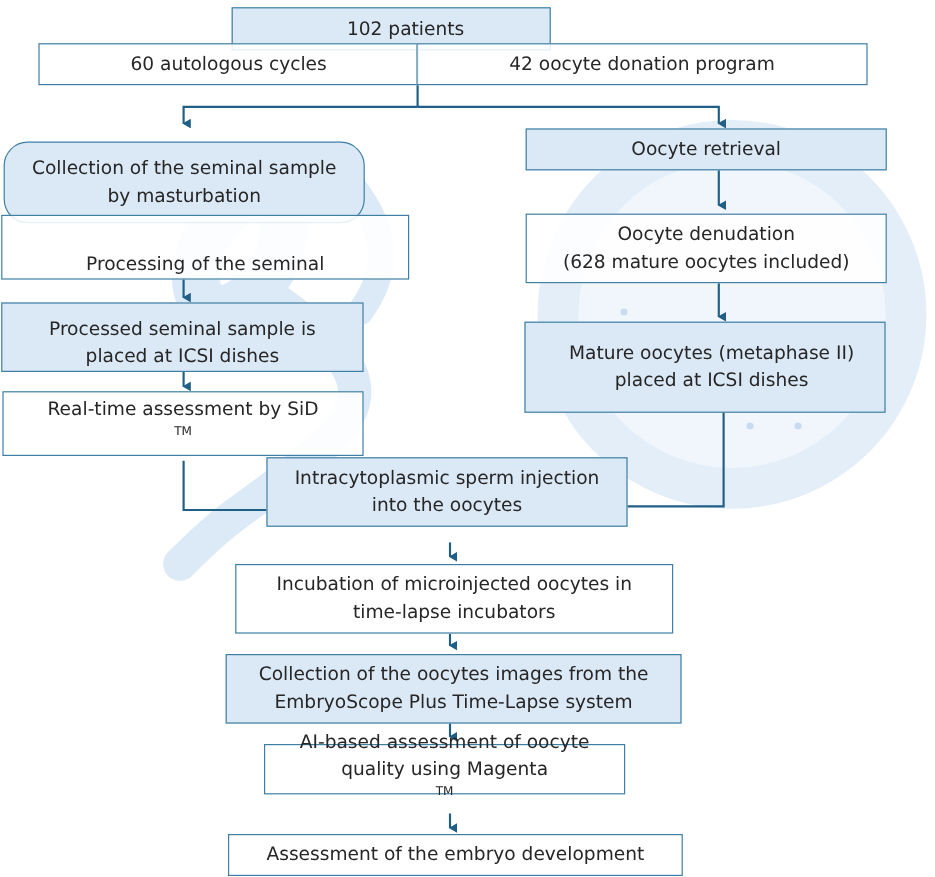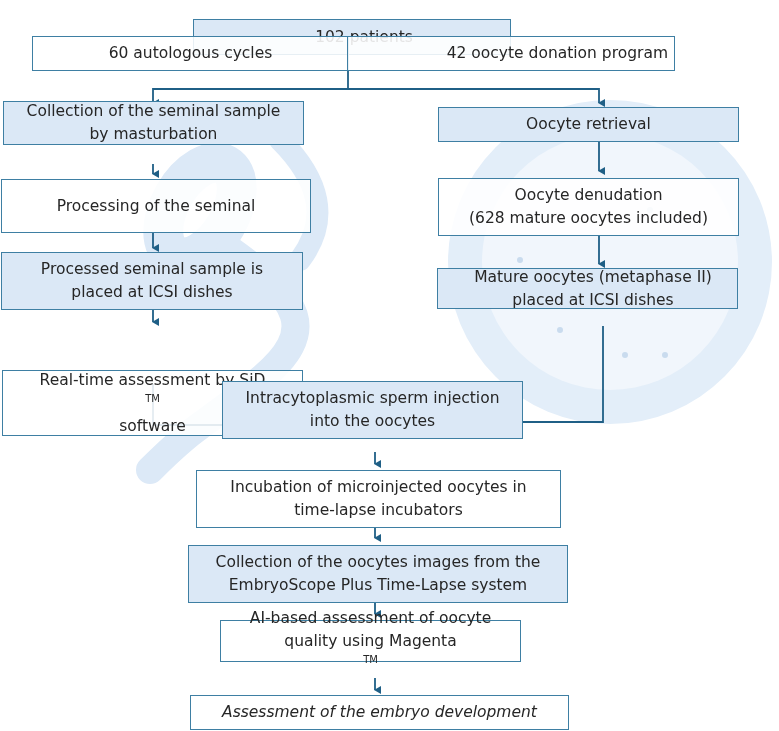--- a/index.html
+++ b/index.html
@@ -61,64 +61,63 @@
     <path d="M153 384 L153 425 L224 425"></path>
     <path d="M603 326 L603 422 L522 422"></path>
 
     <path d="M375 452 L375 464" marker-end="url(#ah)"></path>
     <path d="M375 528 L375 538" marker-end="url(#ah)"></path>
     <path d="M375 602 L375 614" marker-end="url(#ah)"></path>
     <path d="M375 678 L375 690" marker-end="url(#ah)"></path>
   </g>
 </svg>
 
-<div class="box fill" style="left:193px;top:19px;width:318px;height:36px;padding-left:30px;">
+<div class="box fill" style="left:193px;top:6px;width:266px;height:36px;padding-left:30px;">
   <span>102 patients</span>
 </div>
 <div class="box white" style="left:32px;top:36px;width:317px;height:35px;">
   <span>60 autologous cycles</span>
 </div>
-<div class="box white" style="left:347px;top:36px;width:328px;height:35px;justify-content:flex-end;">
+<div class="box white" style="left:347px;top:36px;width:376px;height:35px;">
   <span>42 oocyte donation program</span>
 </div>
 
-<div class="box fill" style="left:3px;top:101px;width:301px;height:44px;">
+<div class="box fill" style="left:3px;top:118px;width:301px;height:68px;border-radius:20px;">
   <div>
       <span>Collection of the seminal sample</span>
   <span>by masturbation</span>
     </div>
 </div>
-<div class="box white" style="left:1px;top:179px;width:310px;height:54px;">
+<div class="box white" style="left:1px;top:179px;width:340px;height:54px;align-items:flex-end;">
   <div>
       <span>Processing of the seminal</span>
     </div>
 </div>
-<div class="box fill" style="left:1px;top:252px;width:302px;height:58px;">
+<div class="box fill" style="left:1px;top:252px;width:302px;height:58px;align-items:flex-end;">
   <div>
       <span>Processed seminal sample is</span>
   <span>placed at ICSI dishes</span>
     </div>
 </div>
-<div class="box white" style="left:2px;top:326px;width:301px;height:66px;margin-top:44px;">
+<div class="box white" style="left:2px;top:326px;width:301px;height:54px;">
   <div>
       <span><span>Real-time assessment by SiD</span><sup class="tm">TM</sup></span>
-  <span>software</span>
     </div>
 </div>
 
 <div class="box fill" style="left:438px;top:107px;width:301px;height:35px;">
   <span>Oocyte retrieval</span>
 </div>
 <div class="box white" style="left:438px;top:178px;width:301px;height:58px;">
   <div>
       <span>Oocyte denudation</span>
   <span>(628 mature oocytes included)</span>
     </div>
 </div>
-<div class="box fill" style="left:437px;top:268px;width:301px;height:41px;padding-left:17px;">
+<div class="box fill" style="left:437px;top:268px;width:301px;height:76px;padding-left:17px;">
   <div>
       <span>Mature oocytes (metaphase II)</span>
   <span>placed at ICSI dishes</span>
     </div>
 </div>
 
 <div class="box fill" style="left:222px;top:381px;width:301px;height:58px;">
   <div>
       <span>Intracytoplasmic sperm injection</span>
   <span>into the oocytes</span>
@@ -135,15 +134,15 @@
       <span>Collection of the oocytes images from the</span>
   <span>EmbryoScope Plus Time-Lapse system</span>
     </div>
 </div>
 <div class="box white" style="left:220px;top:620px;width:301px;height:42px;">
   <div>
       <span>AI-based assessment of oocyte</span>
   <span><span>quality using Magenta</span><sup class="tm">TM</sup></span>
     </div>
 </div>
-<div class="box white" style="left:190px;top:695px;width:379px;height:35px;font-style:italic;">
+<div class="box white" style="left:190px;top:695px;width:379px;height:35px;">
   <span>Assessment of the embryo development</span>
 </div>
 
 </body></html>

